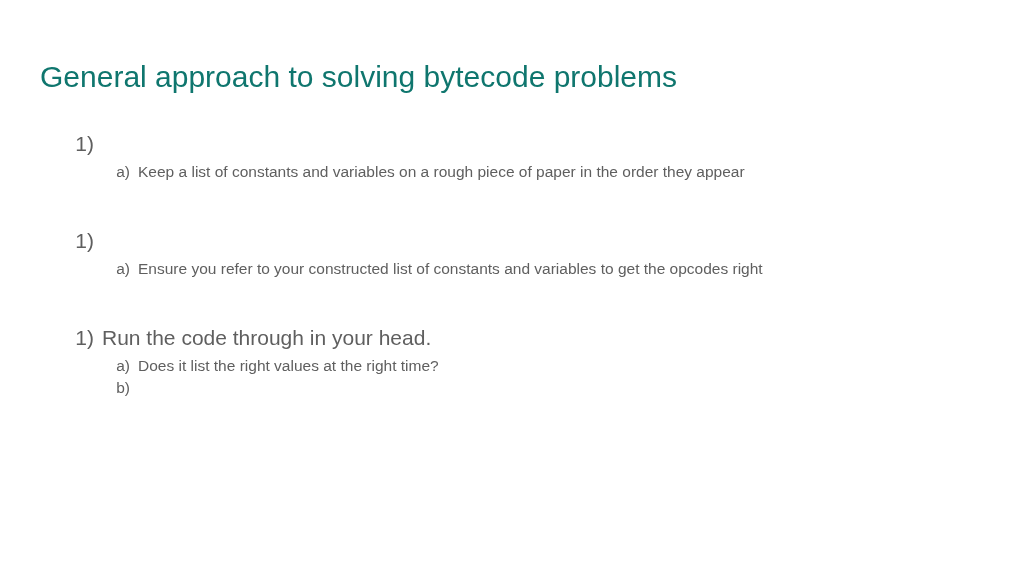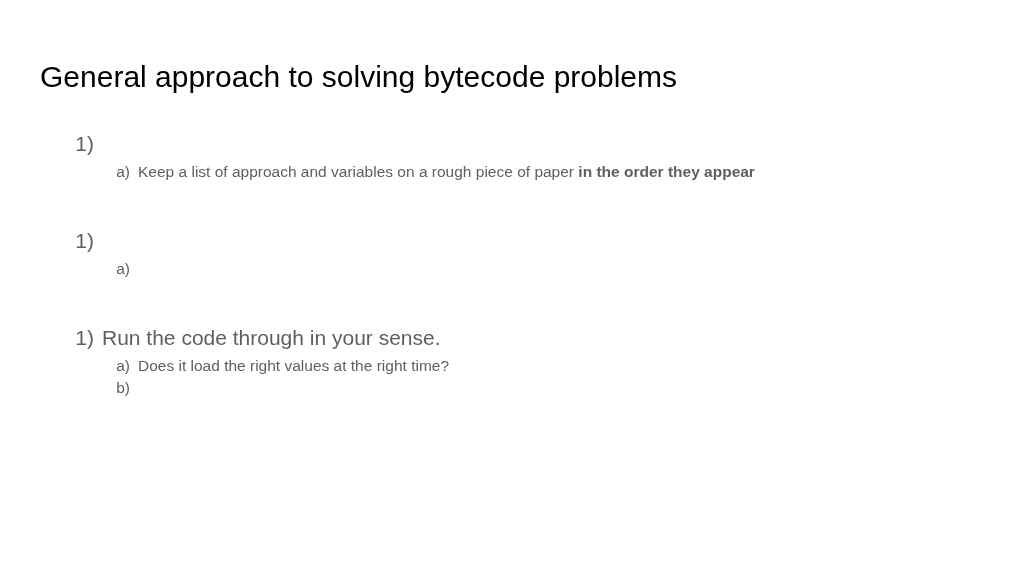--- a/index.html
+++ b/index.html
@@ -11,21 +11,21 @@
       width: 1024px;
       height: 576px;
       background: #ffffff;
       font-family: Arial, Helvetica, sans-serif;
       padding: 60px 40px 40px 40px;
       position: relative;
     }
     .title {
       font-size: 30px;
       font-weight: 400;
-      color: #000000;
+      color: #0f766e;
       margin-bottom: 36px;
     }
     .main-list {
       list-style: none;
       padding-left: 30px;
     }
     .main-item {
       margin-bottom: 44px;
     }
     .main-item-row {
@@ -53,66 +53,67 @@
       font-size: 15.5px;
       font-weight: 400;
       line-height: 1.4;
     }
     .sub-marker {
       min-width: 28px;
       text-align: right;
       padding-right: 8px;
     }
     .bold {
-      font-weight: 700;
+      font-weight: 400;
     }
   </style>
 </head>
 <body>
 
 <h1 class="title">General approach to solving bytecode problems</h1>
 
 <ol class="main-list">
   <li class="main-item">
     <div class="main-item-row">
       <span class="main-marker">1)</span>
     </div>
     <ol class="sub-list">
       <li>
         <div class="sub-item-row">
           <span class="sub-marker">a)</span>
-          <span><span>Keep a list of approach and variables on a rough piece of paper </span><span class="bold">in the order they appear</span></span>
+          <span><span>Keep a list of constants and variables on a rough piece of paper </span><span class="bold">in the order they appear</span></span>
         </div>
       </li>
     </ol>
   </li>
 
   <li class="main-item">
     <div class="main-item-row">
       <span class="main-marker">1)</span>
     </div>
     <ol class="sub-list">
       <li>
         <div class="sub-item-row">
           <span class="sub-marker">a)</span>
+          <span><span>Ensure you refer to your constructed list of constants and variables to get the opcodes right</span><span class="bold"></span></span>
         </div>
       </li>
     </ol>
   </li>
 
   <li class="main-item">
     <div class="main-item-row">
       <span class="main-marker">1)</span>
-      <span>Run the code through in your sense.</span>
+      <span>Run the code through in your head.</span>
     </div>
     <ol class="sub-list">
       <li>
         <div class="sub-item-row">
           <span class="sub-marker">a)</span>
-          <span><span>Does it load the right values at the right time?</span><span class="bold"></span></span>
+          <span><span>Does it list the right values at the right time?</span><span class="bold"></span></span>
         </div>
       </li>
       <li>
         <div class="sub-item-row">
           <span class="sub-marker">b)</span>
         </div>
       </li>
     </ol>
   </li>
 </ol>

